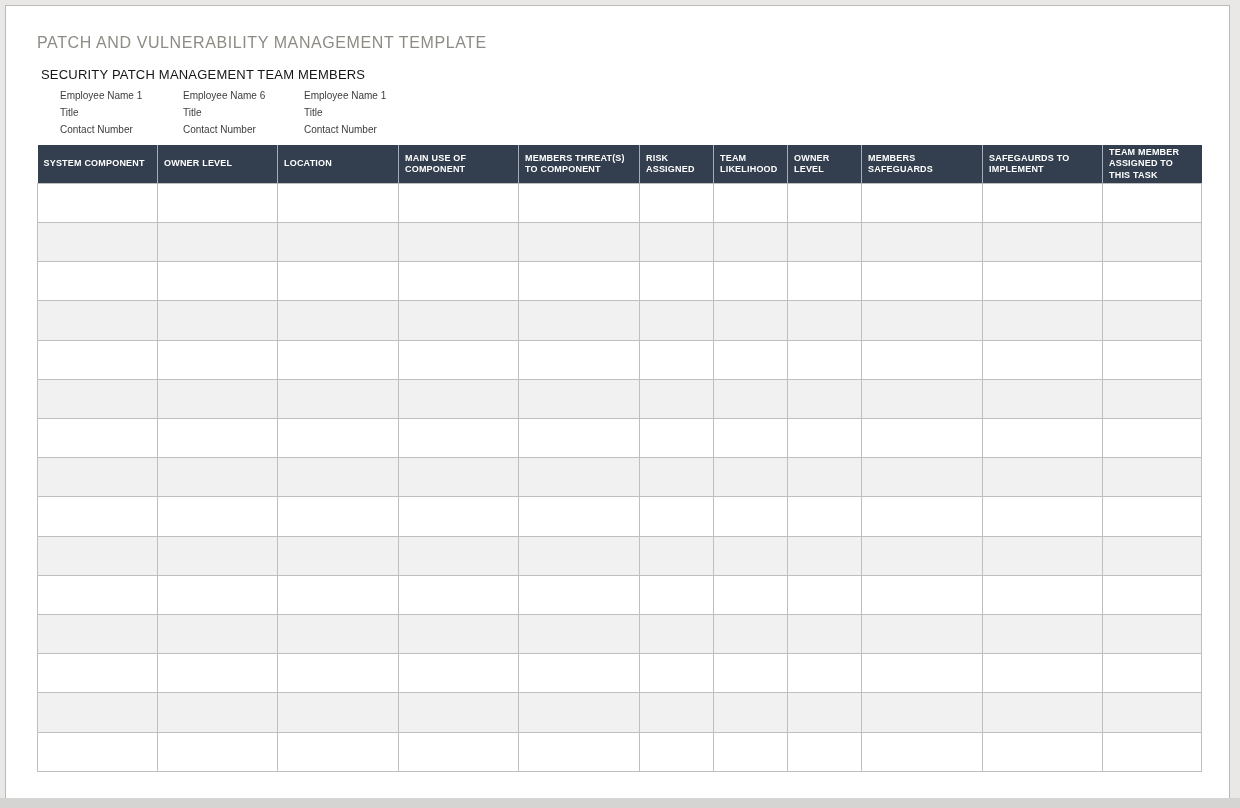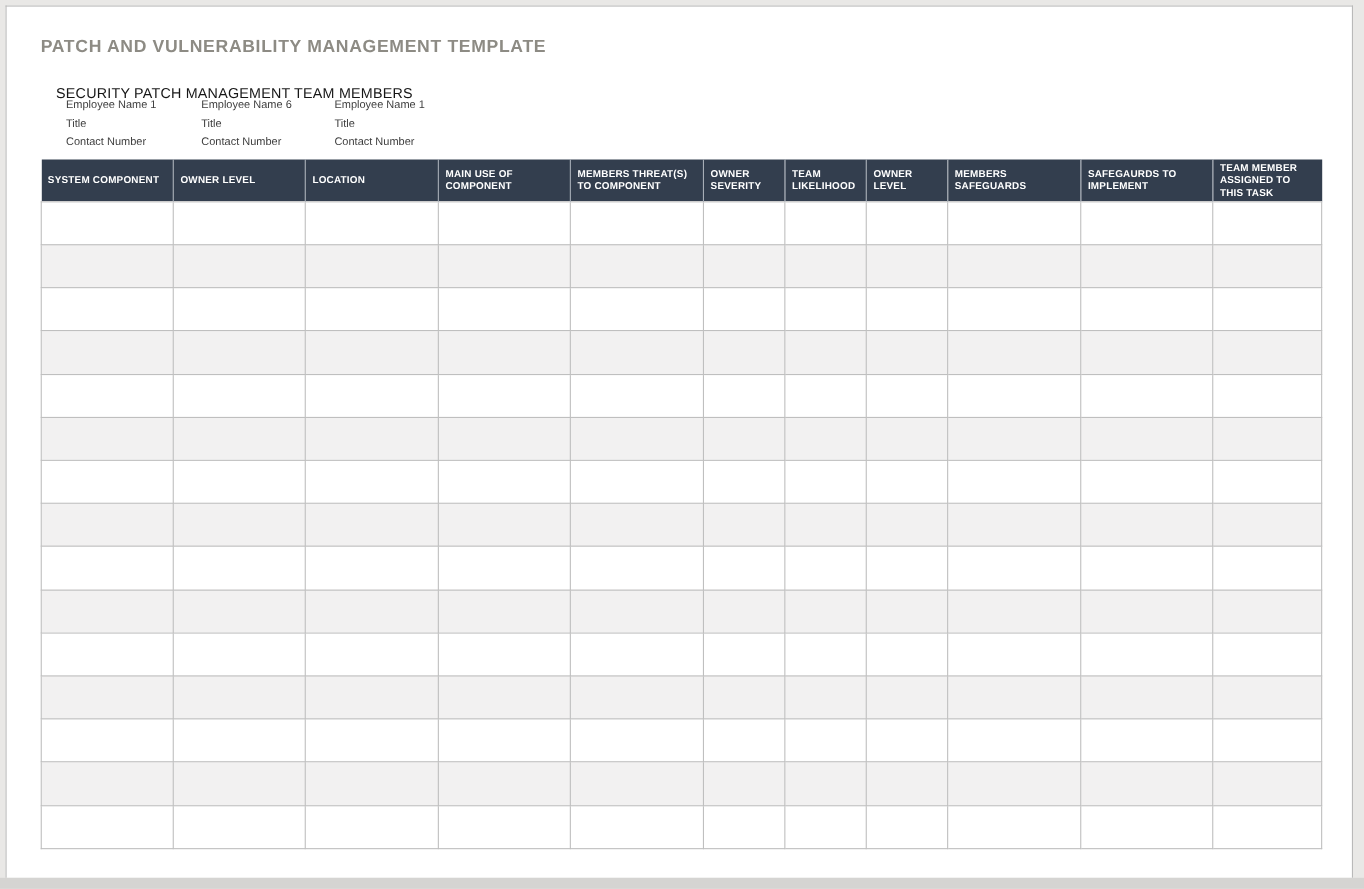--- a/index.html
+++ b/index.html
@@ -22,28 +22,28 @@
     position: absolute;
     left: 0; bottom: 0;
     width: 1240px; height: 10px;
     background: var(--strip-bg, #d5d4d2);
   }
   .page-title {
     position: absolute;
     left: 31px; top: 28px;
     margin: 0;
     font-size: 16px;
-    font-weight: bold;
+    font-weight: normal;
     letter-spacing: 0.6px;
     color: var(--title-color, #8d8b84);
   }
   .section-title {
     position: absolute;
     left: 35px; top: 61px;
-    margin: 10px;
+    margin: 0;
     font-size: 13px;
     font-weight: normal;
     letter-spacing: 0.2px;
     color: #161616;
   }
   .team-grid {
     position: absolute;
     left: 35px; top: 81px;
     display: grid;
     grid-template-columns: 123px 121px auto;
@@ -124,21 +124,21 @@
         <col style="width: 120px;">
         <col style="width: 99px;">
       </colgroup>
     <thead>
         <tr>
           <th>SYSTEM COMPONENT</th>
           <th>OWNER LEVEL</th>
           <th>LOCATION</th>
           <th>MAIN USE OF COMPONENT</th>
           <th>MEMBERS THREAT(S) TO COMPONENT</th>
-          <th>OWNER SEVERITY</th>
+          <th>RISK ASSIGNED</th>
           <th>TEAM LIKELIHOOD</th>
           <th>OWNER LEVEL</th>
           <th>MEMBERS SAFEGUARDS</th>
           <th>SAFEGAURDS TO IMPLEMENT</th>
           <th>TEAM MEMBER ASSIGNED TO THIS TASK</th>
         </tr>
       </thead>
     <tbody>
         <tr>
           <td></td>

